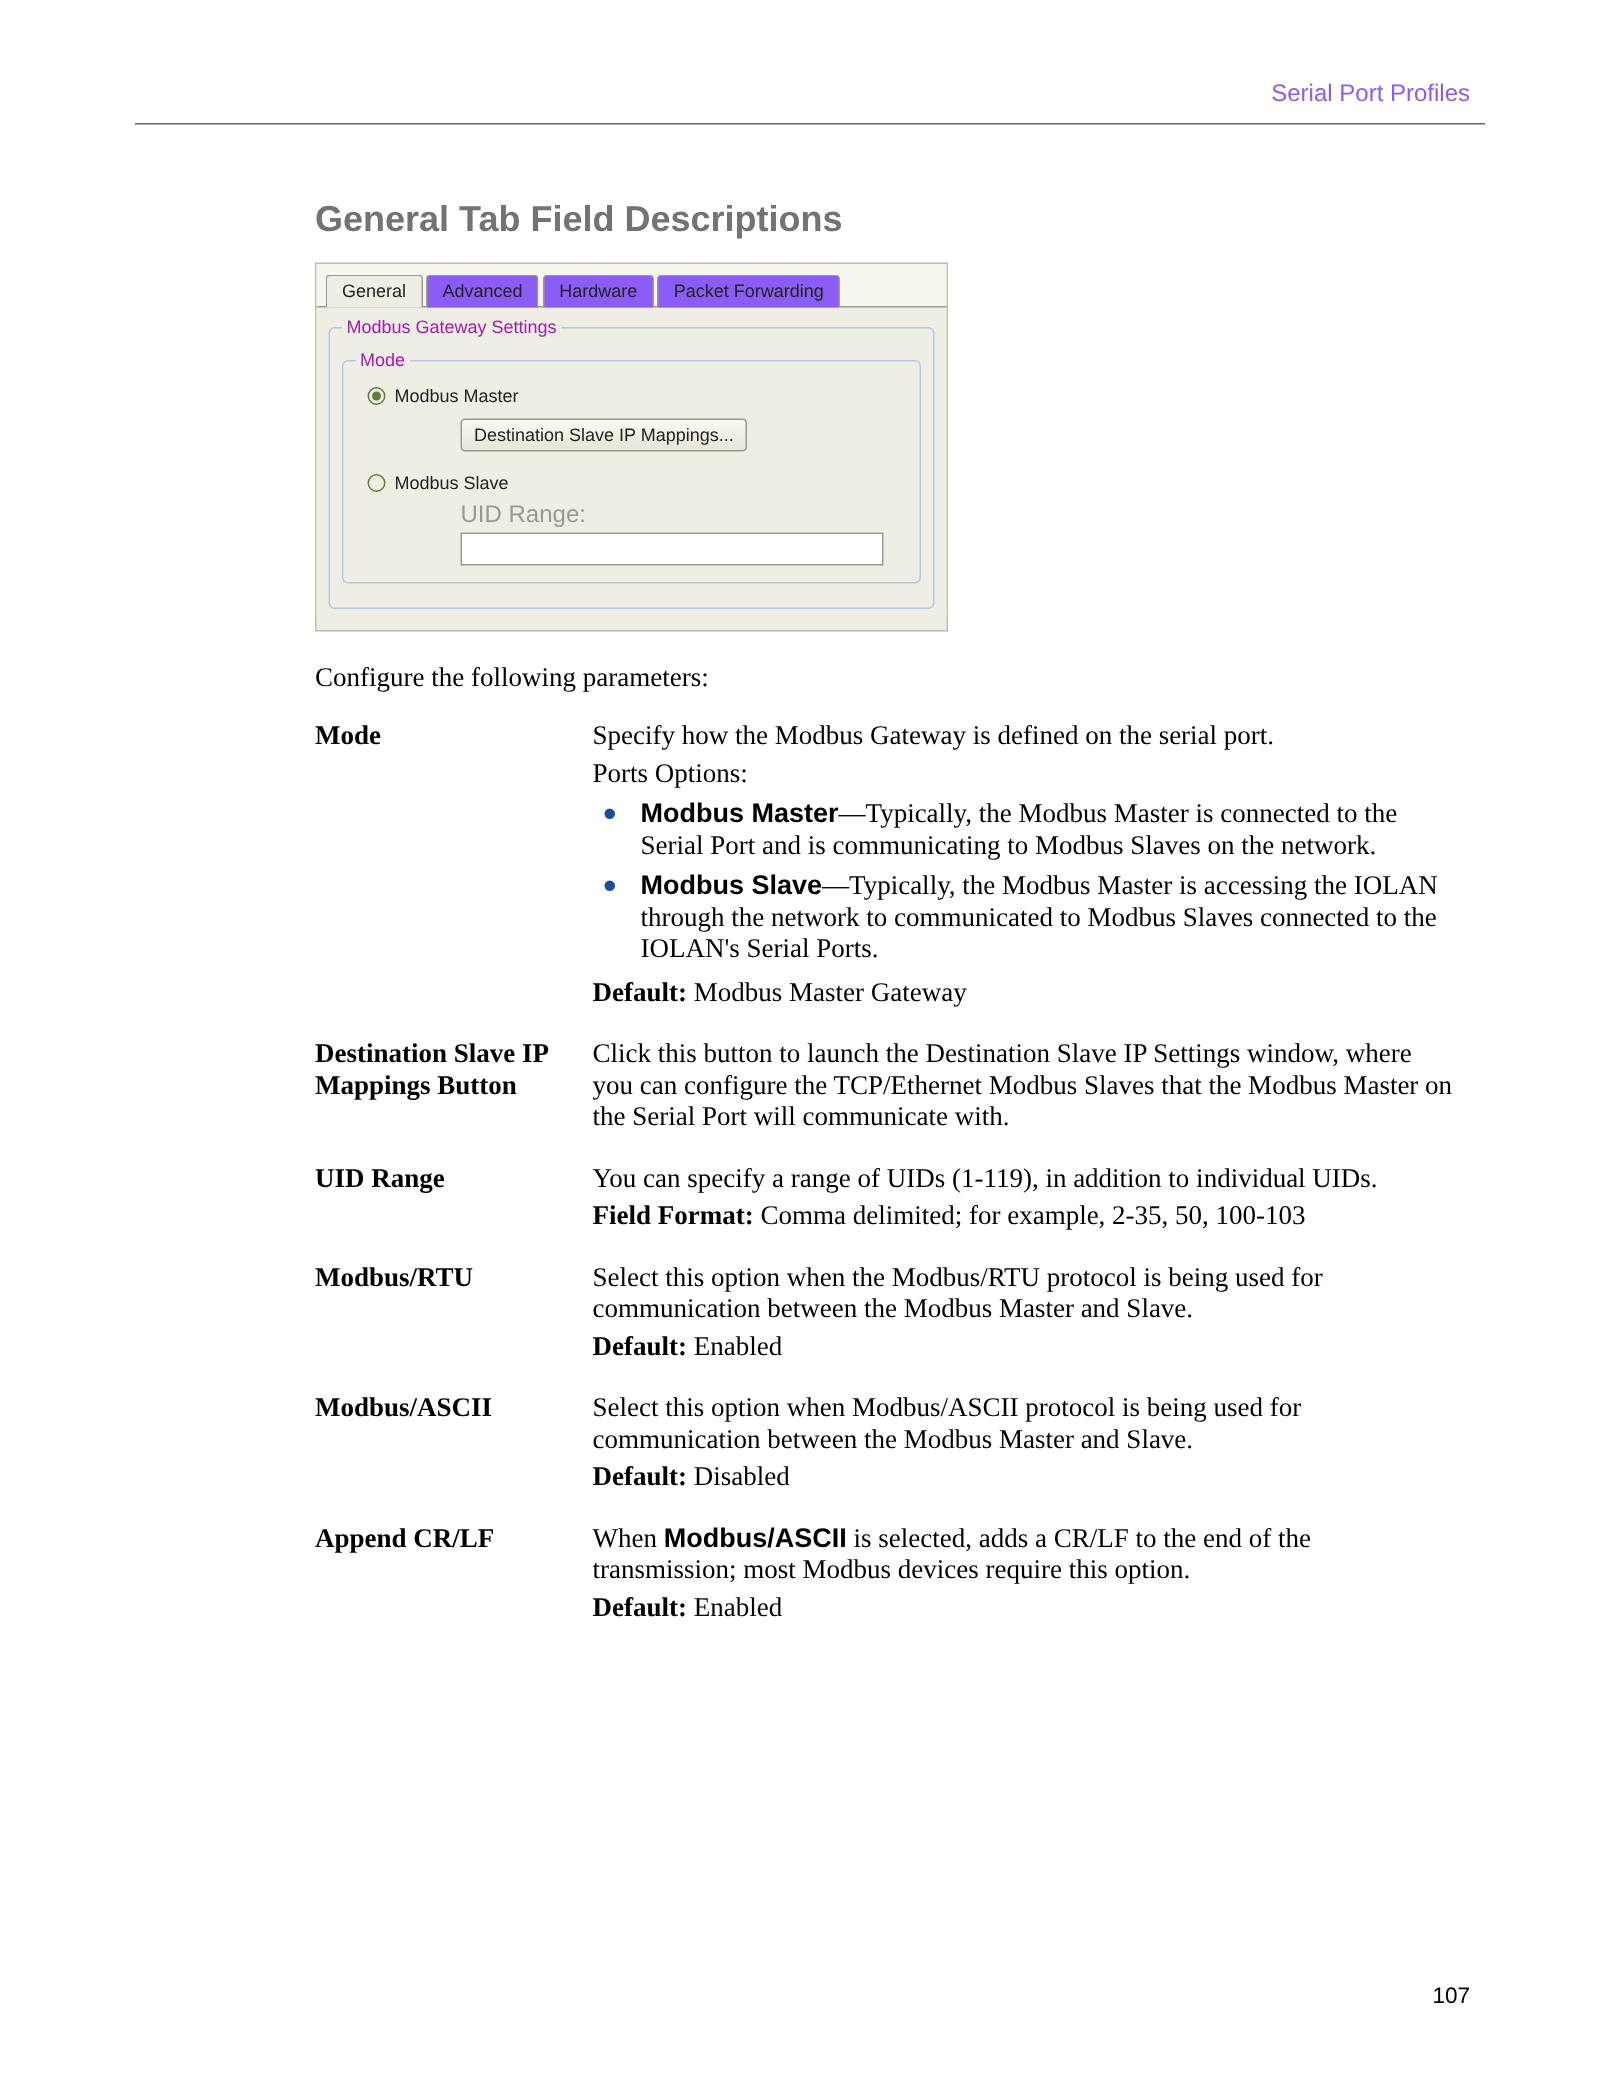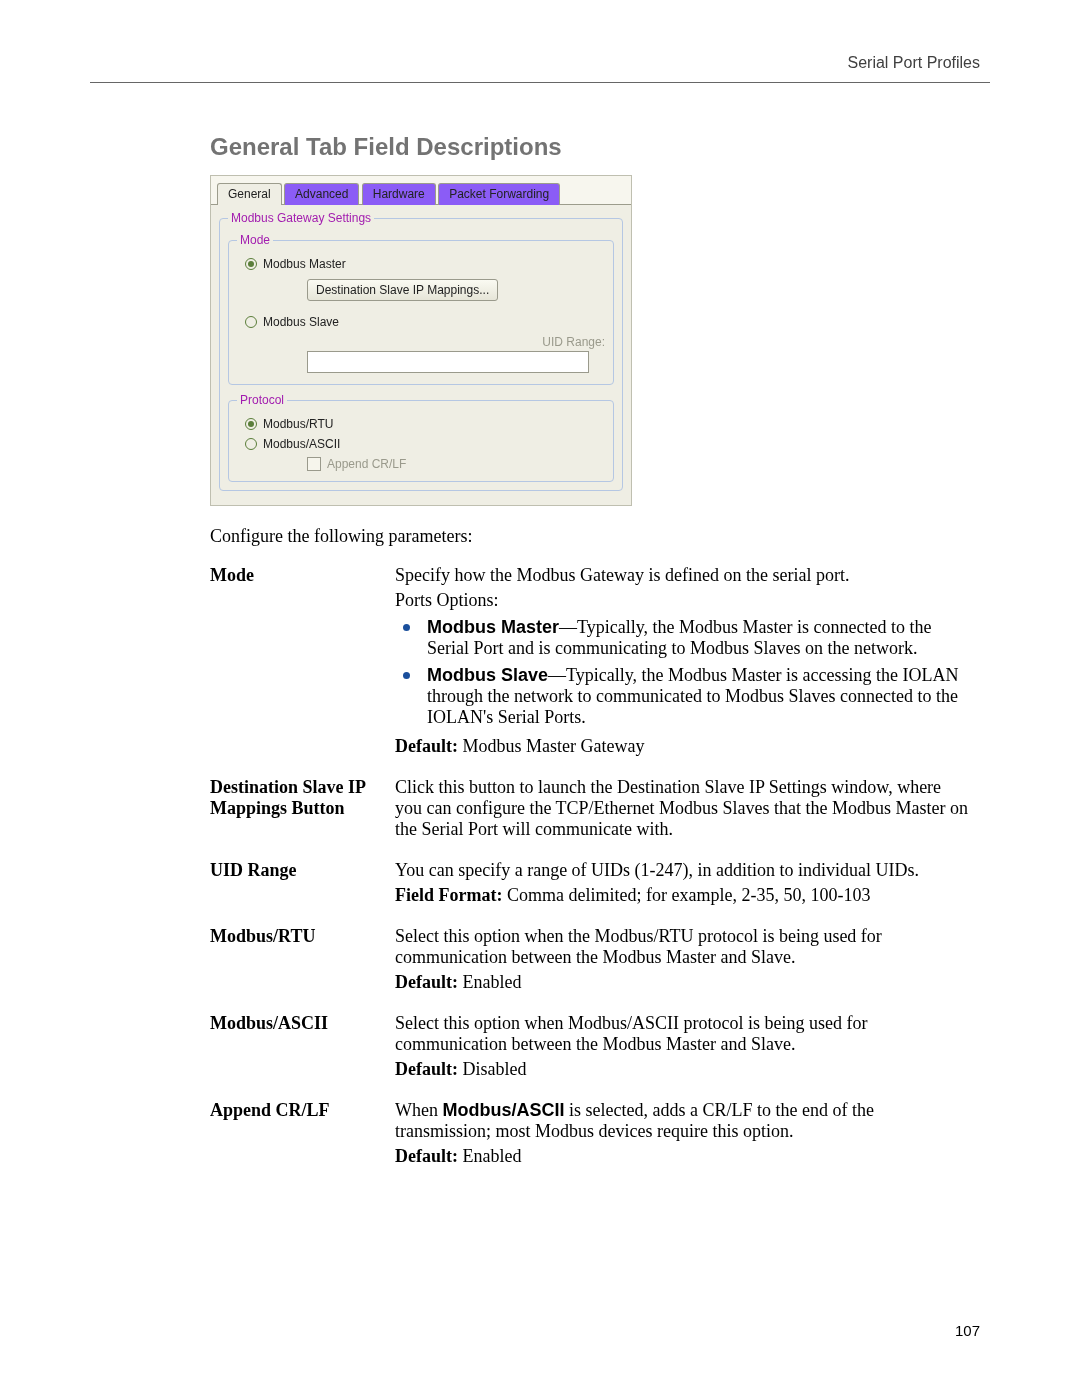--- a/index.html
+++ b/index.html
@@ -13,21 +13,21 @@
     width: 1080px;
     height: 1397px;
     position: relative;
     box-sizing: border-box;
     padding: 48px 90px 0 90px;
   }
   .running-head {
     text-align: right;
     font-family: Arial, Helvetica, sans-serif;
     font-size: 16px;
-    color: #404040;
+    color: #8b5cf6;
     padding-right: 10px;
     padding-top: 6px;
   }
   .rule {
     border: none;
     border-top: 1px solid #666;
     margin: 10px 0 0 0;
   }
   .content {
     padding: 50px 0 0 120px;
@@ -130,23 +130,22 @@
   .winbtn.disabled { color: #9a9a8c; }
   .txtfield {
     display: inline-block;
     border: 1px solid #9a9a8c;
     background: #fff;
     height: 20px;
     width: 280px;
   }
   .uidlabel {
     color: #9a9a8c;
-    font-size: 12px;
+    font-size: 16px;
     margin: 6px 0 2px 70px;
-    text-align: right;
   }
 
   
   .para {
     font-size: 18px;
     margin: 20px 0 10px 0;
   }
   table.fields {
     width: 100%;
     border-collapse: collapse;
@@ -226,35 +225,20 @@
             <div class="radio-row">
               <span class="radio-dot"></span>
               <span>Modbus Slave</span>
             </div>
             <div class="uidlabel">UID Range:</div>
             <div class="indent" style="margin-top:2px;">
               <span class="txtfield"></span>
             </div>
           </fieldset>
 
-          <fieldset class="gs">
-            <legend>Protocol</legend>
-            <div class="radio-row">
-              <span class="radio-dot sel"></span>
-              <span>Modbus/RTU</span>
-            </div>
-            <div class="radio-row">
-              <span class="radio-dot"></span>
-              <span>Modbus/ASCII</span>
-            </div>
-            <div class="radio-row" style="margin-left:70px; color:#9a9a8c;">
-              <span class="checkbox"></span>
-              <span>Append CR/LF</span>
-            </div>
-          </fieldset>
         </fieldset>
       </div>
     </div>
 
     <p class="para">Configure the following parameters:</p>
 
     <table class="fields">
       <tbody id="fields-body">
           <tr>
             <td class="term">Mode</td>
@@ -270,21 +254,21 @@
           </tr>
           <tr>
             <td class="term">Destination Slave IP Mappings Button</td>
             <td class="desc">
               <p>Click this button to launch the Destination Slave IP Settings window, where you can configure the TCP/Ethernet Modbus Slaves that the Modbus Master on the Serial Port will communicate with.</p>
             </td>
           </tr>
           <tr>
             <td class="term">UID Range</td>
             <td class="desc">
-              <p>You can specify a range of UIDs (1-247), in addition to individual UIDs.</p>
+              <p>You can specify a range of UIDs (1-119), in addition to individual UIDs.</p>
               <p><span class="b">Field Format: </span>Comma delimited; for example, 2-35, 50, 100-103</p>
             </td>
           </tr>
           <tr>
             <td class="term">Modbus/RTU</td>
             <td class="desc">
               <p>Select this option when the Modbus/RTU protocol is being used for communication between the Modbus Master and Slave.</p>
               <p><span class="b">Default: </span>Enabled</p>
             </td>
           </tr>

